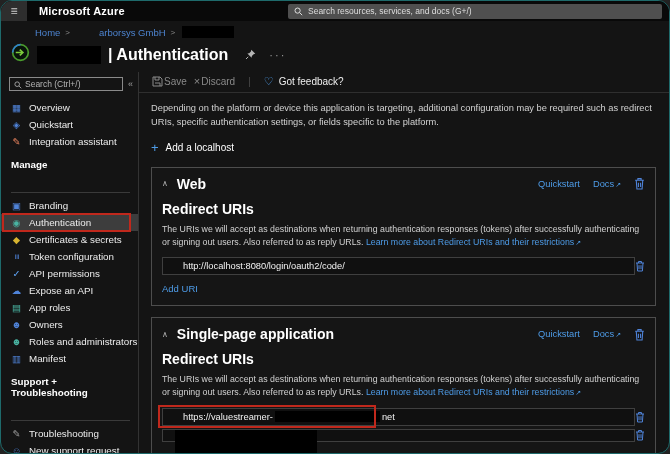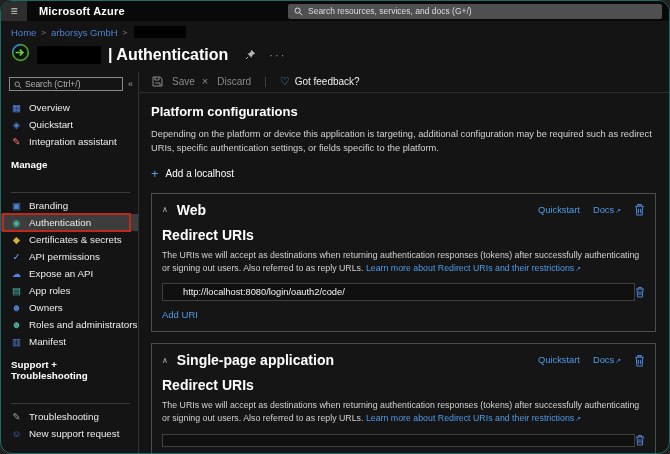--- a/index.html
+++ b/index.html
@@ -14,21 +14,21 @@
               display:flex; align-items:center; justify-content:center; cursor:pointer; }
   .brand{ font-weight:bold; font-size:11px; margin-left:12px; letter-spacing:.2px; }
   .global-search{ position:absolute; left:287px; right:7px; top:2.5px; height:15px; background:#4f4f4f;
                   border-radius:2px; display:flex; align-items:center; padding:0 6px; gap:5px; }
   .global-search input{ background:transparent; border:none; outline:none; color:#e6e6e6;
                         font-size:8.5px; width:100%; font-family:inherit; }
   .global-search input::placeholder{ color:#dedede; }
 
   
   .breadcrumb{ display:flex; align-items:center; gap:5px; padding:5px 0 2px 10px; font-size:9.5px; }
-  .crumb{ color:#4d84d0; text-decoration:none; cursor:pointer; }
+  .crumb{ color:#4d84d0; text-decoration:none; cursor:pointer;margin-left:24px; }
   .crumb-sep{ color:#8a8a8a; font-size:8px; }
   .redact{ background:#000; display:inline-block; }
   .bc-redact{ width:52px; height:12px; margin-left:2px; }
 
   .titlebar{ display:flex; align-items:center; gap:7px; padding:3px 10px 6px; }
   .title-redact{ width:64px; height:18px; }
   .page-title{ font-size:16px; font-weight:bold; white-space:nowrap; }
   .pin{ margin-left:10px; display:flex; align-items:center; cursor:pointer; }
   .dots{ color:#9a9a9a; font-size:11px; letter-spacing:2px; margin-left:6px; cursor:pointer; }
 
@@ -53,21 +53,21 @@
   .section-hdr{ font-size:9.8px; font-weight:bold; padding:9px 10px 21px; }
   .section-divider{ border:none; border-top:1px solid #3a3a3a; margin:1px 8px 4px 10px; }
 
   .annotation{ position:absolute; border:2px solid #c0281c; pointer-events:none; z-index:5; }
   .auth-annotation{ left:1px; right:7px; top:-1px; bottom:-1px; }
 
   
   .main{ flex:1; overflow:hidden; }
   .toolbar{ display:flex; align-items:center; gap:7px; padding:4px 0 5px 13px;
             border-bottom:1px solid #2f2f2f; font-size:10px; }
-  .tb-btn{ display:flex; align-items:center; gap:9px; color:#8a8a8a; cursor:default; }
+  .tb-btn{ display:flex; align-items:center; gap:1px; color:#8a8a8a; cursor:default; }
   .tb-sep{ color:#4a4a4a; margin:0 6px; }
   .tb-feedback{ display:flex; align-items:center; gap:5px; color:#efefef; cursor:pointer; }
   .heart{ color:#4e9ce8; font-size:11px; line-height:1; }
   .xmark{ font-size:11px; line-height:1; }
 
   .content{ padding:9px 13px 0 12px; }
   .heading{ font-size:13px; font-weight:bold; margin:2px 0 9px; }
   .page-desc{ font-size:9.3px; color:#d2d2d2; line-height:1.5; max-width:508px; margin-bottom:11px; }
   .add-platform{ display:flex; align-items:center; gap:7px; font-size:10px; margin-bottom:13px;
                  cursor:pointer; width:fit-content; }
@@ -181,20 +181,24 @@
       <div class="nav-item selected">
         <span class="icn" style="color:#49b3a1">◉</span>
         <span>Authentication</span>
         <div class="annotation auth-annotation"></div>
       </div>
       <div class="nav-item">
         <span class="icn" style="color:#d8b430">◆</span>
         <span>Certificates &amp; secrets</span>
       </div>
       <div class="nav-item">
+        <span class="icn" style="color:#4f83d8"><span class="rot90">≡</span></span>
+        <span>Token configuration</span>
+      </div>
+      <div class="nav-item">
         <span class="icn" style="color:#5ea0ef">✓</span>
         <span>API permissions</span>
       </div>
       <div class="nav-item">
         <span class="icn" style="color:#4f83d8">☁</span>
         <span>Expose an API</span>
       </div>
       <div class="nav-item">
         <span class="icn" style="color:#49b3a1">▤</span>
         <span>App roles</span>
@@ -239,21 +243,20 @@
           <span>Discard</span>
         </div>
         <span class="tb-sep">|</span>
         <div class="tb-feedback">
           <span class="heart">♡</span>
           <span>Got feedback?</span>
         </div>
       </div>
 
       <div class="content">
-        <h2 class="heading">Platform configurations</h2>
         <p class="page-desc">Depending on the platform or device this application is targeting, additional configuration may be required such as redirect URIs, specific authentication settings, or fields specific to the platform.</p>
 
         <div class="add-platform">
           <span class="plus">+</span>
           <span>Add a localhost</span>
         </div>
 
         <section class="card">
           <div class="card-head">
             <span class="chev">∧</span>
@@ -299,20 +302,33 @@
                   </svg>
               </span>
             </span>
           </div>
           <div class="sub-hdr">Redirect URIs</div>
           <p class="card-desc">
             <span>The URIs we will accept as destinations when returning authentication responses (tokens) after successfully authenticating or signing out users. Also referred to as reply URLs.</span>
             <a class="link">Learn more about Redirect URIs and their restrictions</a><span class="ext">↗</span>
           </p>
           <div class="uri-area">
+            <div class="uri-row">
+              <div class="uri-input">
+                <span>https://valuestreamer-</span>
+                  <span class="redact inline-redact"></span>
+                  <span>net</span>
+              </div>
+              <span class="trash">
+                <svg width="10" height="12" viewBox="0 0 10 12">
+                    <path d="M1 3h8M3.5 3V1.5h3V3M2 3l.6 8h4.8L8 3M4 5.2v4M6 5.2v4" stroke="#4f83d8" fill="none" stroke-width="1"></path>
+                  </svg>
+              </span>
+              <div class="annotation row1-annotation"></div>
+            </div>
 
             <div class="uri-row">
               <div class="uri-input small"></div>
               <span class="trash">
                 <svg width="10" height="12" viewBox="0 0 10 12">
                     <path d="M1 3h8M3.5 3V1.5h3V3M2 3l.6 8h4.8L8 3M4 5.2v4M6 5.2v4" stroke="#4f83d8" fill="none" stroke-width="1"></path>
                   </svg>
               </span>
             </div>
 

